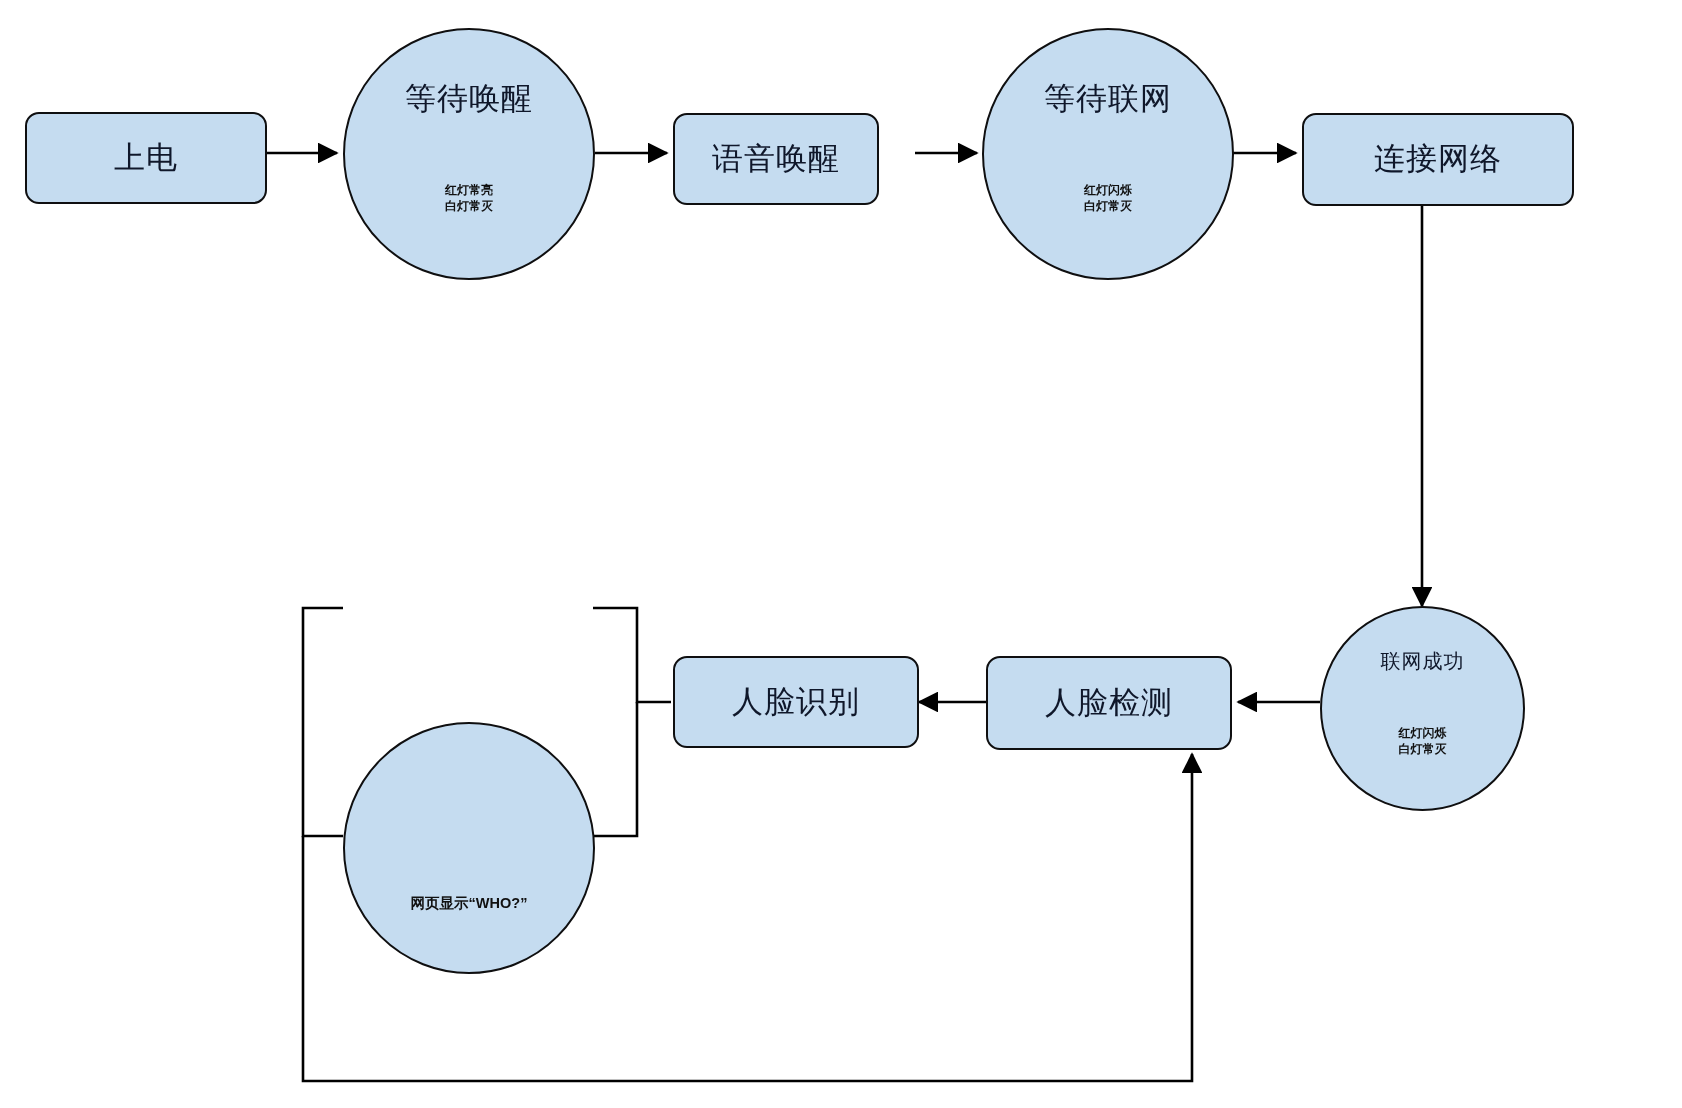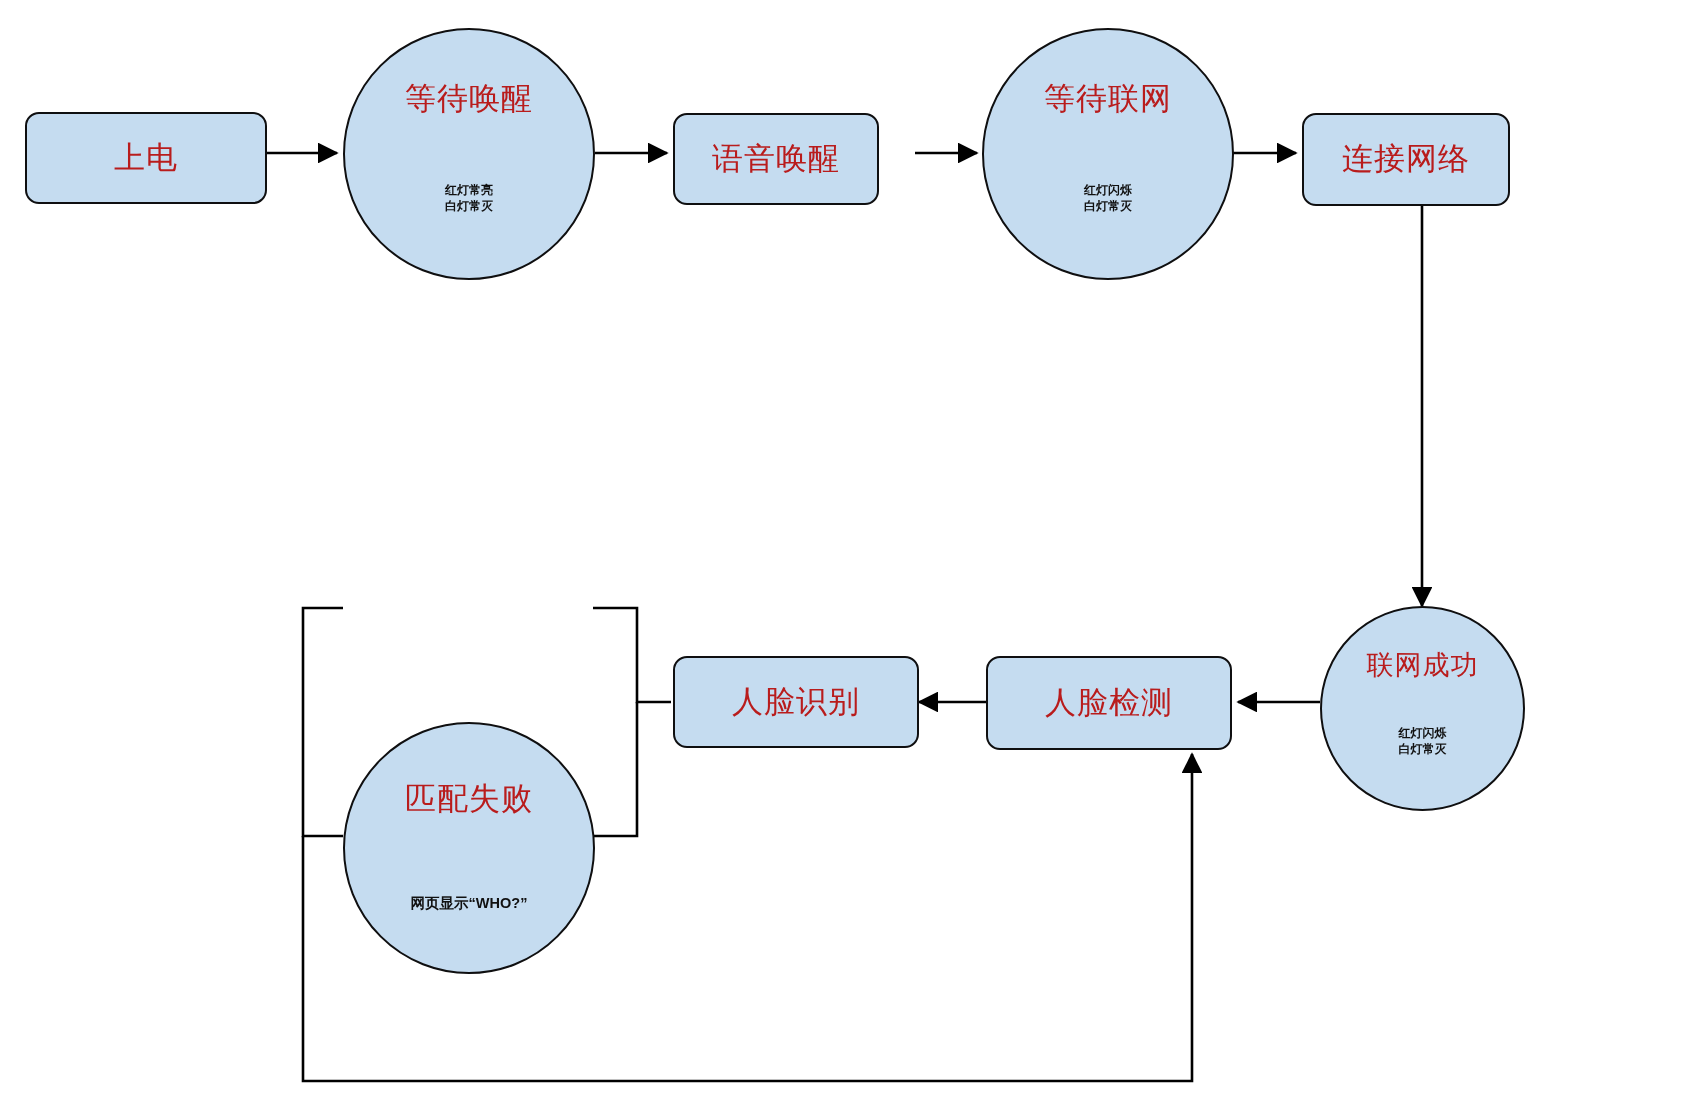--- a/index.html
+++ b/index.html
@@ -3,22 +3,22 @@
 <meta charset="utf-8">
 <style>
   html,body{margin:0;padding:0;background:#ffffff;}
   body{width:1682px;height:1108px;font-family:"Liberation Sans","DejaVu Sans",sans-serif;}
   #stage{position:relative;width:1682px;height:1108px;overflow:hidden;background:#fff;}
   svg.edges{position:absolute;left:0;top:0;width:1682px;height:1108px;}
   .node{position:absolute;box-sizing:border-box;background:#c5dcf0;border:2.2px solid #0f0f10;
         display:flex;flex-direction:column;align-items:center;justify-content:center;text-align:center;}
   .node.rect{border-radius:14px;}
   .node.circle{border-radius:50%;}
-  .title{font-size:31px;line-height:1.12;color:#b91c1c;letter-spacing:1px;font-weight:400;}
-  .title.sm{font-size:27px;}
+  .title{font-size:31px;line-height:1.12;color:#0f172a;letter-spacing:1px;font-weight:400;}
+  .title.sm{font-size:20px;}
   .sub{font-size:12px;line-height:1.35;color:#111;font-weight:600;white-space:pre-line;}
   .circle .title{position:absolute;left:0;right:0;}
   .circle .sub{position:absolute;left:0;right:0;}
   
   #n-wait-wake .title{top:52px;}
   #n-wait-wake .sub{top:152px;}
   #n-wait-net .title{top:52px;}
   #n-wait-net .sub{top:152px;}
   #n-net-ok .title{top:42px;}
   #n-net-ok .sub{top:117px;}
@@ -66,37 +66,36 @@
   <div class="node rect" id="n-voice-wake" style="left:673px;top:113px;width:206px;height:92px;">
     <div class="title">语音唤醒</div>
   </div>
 
   <div class="node circle" id="n-wait-net" style="left:982px;top:28px;width:252px;height:252px;">
     <div class="title">等待联网</div>
     <div class="sub">红灯闪烁
 白灯常灭</div>
   </div>
 
-  <div class="node rect" id="n-connect-net" style="left:1302px;top:113px;width:208px;height:93px;align-items:center;">
+  <div class="node rect" id="n-connect-net" style="left:1302px;top:113px;width:272px;height:93px;align-items:center;">
     <div class="title">连接网络</div>
   </div>
 
   <div class="node circle" id="n-net-ok" style="left:1320px;top:606px;width:205px;height:205px;">
     <div class="title sm">联网成功</div>
     <div class="sub">红灯闪烁
 白灯常灭</div>
   </div>
 
   <div class="node rect" id="n-face-recog" style="left:673px;top:656px;width:246px;height:92px;">
     <div class="title">人脸识别</div>
   </div>
 
   <div class="node rect" id="n-face-detect" style="left:986px;top:656px;width:246px;height:94px;">
     <div class="title">人脸检测</div>
   </div>
 
 
   <div class="node circle" id="n-match-fail" style="left:343px;top:722px;width:252px;height:252px;">
-    <div class="title">匹配失败</div>
     <div class="sub">网页显示“WHO?”</div>
   </div>
 
 </div>
 
 </body></html>

